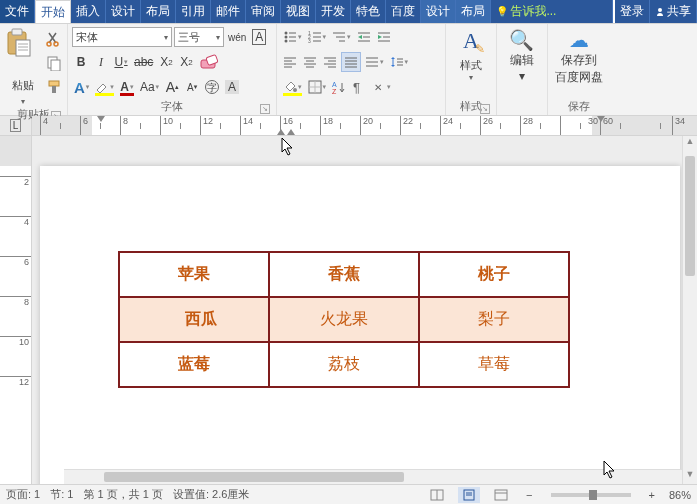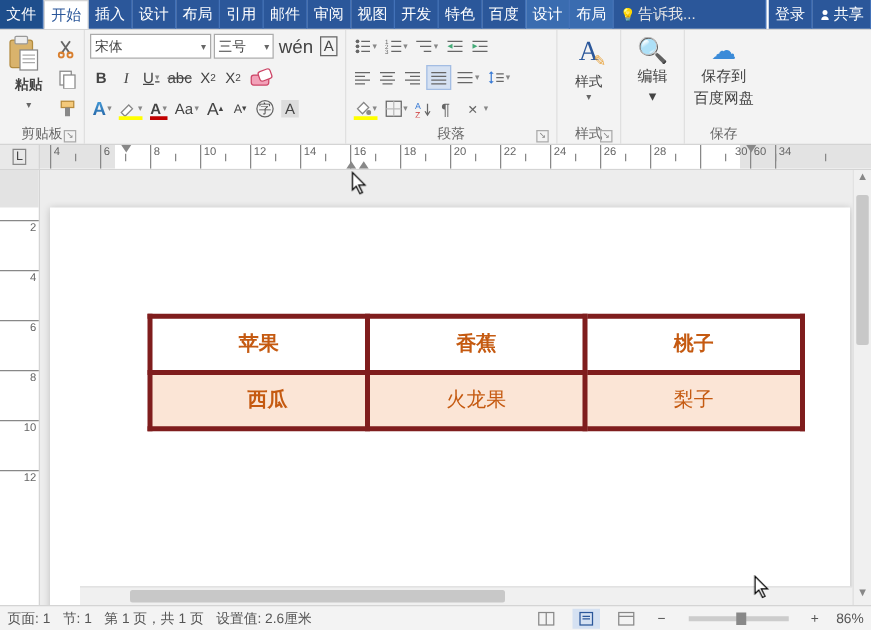--- a/index.html
+++ b/index.html
@@ -4,39 +4,39 @@
 <style>
   * { box-sizing: border-box; margin: 0; padding: 0; font-family: "Microsoft YaHei", sans-serif; }
   body { width: 697px; height: 504px; background: #fff; overflow: hidden; font-size: 12px; color: #444; position: relative; }
 
   
   .tabs { display: flex; height: 24px; background: #fff; border-bottom: 1px solid #d4d4d4; align-items: stretch; }
   .tab { padding: 0 5px; display: flex; align-items: center; font-size: 12px; color: #fff; background: #2b579a; cursor: pointer; border-right: 1px solid #4372b8; }
   .tab.file { background: #1e4e8c; }
   .tab.active { background: #fff; color: #2b579a; border-top: 1px solid #d4d4d4; border-right: 1px solid #d4d4d4; border-left: 1px solid #d4d4d4; }
   .tab.alt { background: #3a6cb0; }
-  .tab.light { color: #e5e5e5; text-align: right; }
+  .tab.light { color: #bef264; text-align: right; }
   .tab.bulb::before { content: "\1F4A1"; font-size:10px; margin-right:2px;}
   .tab.login { margin-left: 2px; }
   .tab.share { background: #2b579a; }
   .tab.share svg { margin-right:2px;}
 
   
   .ribbon { height: 92px; background: #f3f3f3; border-bottom: 1px solid #d4d4d4; display: flex; }
   .group { display: flex; flex-direction: column; height: 100%; border-right: 1px solid #e0e0e0; padding: 2px 4px 0 4px; position: relative; }
   .group-body { flex: 1; display: flex; }
   .group-label { height: 16px; text-align: center; font-size: 11px; color: #666; position: relative; }
   .group-label .launcher { position:absolute; right:2px; bottom:1px; width:10px; height:10px; border:1px solid #aaa; font-size:7px; line-height:8px; text-align:center; color:#888; cursor:pointer;}
   
   
   .clip-col1 { display:flex; flex-direction:column; gap:2px; padding-top:2px;}
   .clip-col2 { display:flex; flex-direction:column; align-items:center; justify-content:flex-start; padding-top:2px;}
   .clip-btn { width:24px; height:22px; display:flex; align-items:center; justify-content:center; cursor:pointer;}
   .paste-big { width:38px; text-align:center; cursor:pointer;}
-  .paste-big .lbl { font-size:11px; margin-top:2px;font-weight:bold;}
+  .paste-big .lbl { font-size:11px; margin-top:20px;}
   .paste-big .dd::after{content:"▾"; font-size:8px; color:#666;}
 
   
   .font-rows { display:flex; flex-direction:column; gap:3px; width:200px;}
   .frow { display:flex; gap:2px; align-items:center; height:22px;}
   .combo { height:20px; border:1px solid #aaa; background:#fff; display:flex; align-items:center; padding:0 3px; font-size:11px; cursor:pointer; position:relative;}
   .combo .arr { margin-left:auto; font-size:8px; color:#666;}
   .font-name { width:100px;}
   .font-size { width:50px;}
   .ibtn { height:20px; min-width:18px; padding:0 2px; display:flex; align-items:center; justify-content:center; cursor:pointer; font-size:12px; color:#444; position:relative;}
@@ -84,21 +84,21 @@
   .ruler-ind{ position:absolute; top:0; width:0; height:0; border-left:4px solid transparent; border-right:4px solid transparent; border-top:6px solid #888;}
 
   
   .doc-area{ position:absolute; top:136px; left:0; right:0; bottom:20px; display:flex; background:#ededed;}
   .ruler-v{ width:32px; background:#fff; border-right:1px solid #d4d4d4; position:relative;}
   .ruler-v .shade{position:absolute; left:0; right:0; background:#e3e3e3;}
   .ruler-v .m{ position:absolute; left:0; width:100%; border-top:1px solid #888; font-size:9px; color:#666; text-align:right; padding-right:2px;}
   .page-wrap{ flex:1; overflow:auto; position:relative;}
   .page{ position:absolute; left:8px; top:30px; width:640px; height:400px; background:#fff; box-shadow:0 0 6px rgba(0,0,0,.2);}
   .doc-table{ position:absolute; left:78px; top:85px; border-collapse:collapse;}
-  .doc-table td{ border:4px solid #7f1d1d; width:174px; height:45px; text-align:center; font-size:16px; font-family:"SimSun","宋体",serif;}
+  .doc-table td{ border:2px solid #7f1d1d; width:150px; height:45px; text-align:center; font-size:16px; font-family:"SimSun","宋体",serif;}
   .doc-table tr.header td{ color:#c55a11; font-weight:bold;}
   .doc-table tr.r2 td{ background:#fbe5d6; color:#c55a11;}
   .doc-table tr.r2 td:first-child{ font-weight:bold;padding-left:14px;}
   .doc-table tr.r3 td{ color:#c55a11;}
   .doc-table tr.r3 td:first-child{ font-weight:bold;}
   .scroll-v{ position:absolute; right:0; top:0; bottom:0; width:15px; background:#f0f0f0; border-left:1px solid #ddd;}
   .scroll-v .thumb{ position:absolute; left:2px; right:2px; top:20px; height:120px; background:#c8c8c8; border-radius:2px;}
   .scroll-v .arr{ position:absolute; left:0; right:0; height:15px; text-align:center; font-size:9px; color:#888; cursor:pointer;}
   .scroll-v .arr.up{top:0;} .scroll-v .arr.dn{bottom:0;}
   .scroll-h{ position:absolute; left:32px; right:15px; bottom:0; height:15px; background:#f0f0f0; border-top:1px solid #ddd;}
@@ -195,21 +195,21 @@
         <div class="frow">
           <div class="combo font-name">
               <span>宋体</span>
               <span class="arr">▾</span>
             </div>
           <div class="combo font-size">
               <span>三号</span>
               <span class="arr">▾</span>
             </div>
           <div class="ibtn">
-              <span style="font-size:15px">wén</span>
+              <span style="font-size:10px">wén</span>
             </div>
           <div class="ibtn">
               <span style="border:1px solid #666;padding:0 2px">A</span>
             </div>
         </div>
         <div class="frow">
           <div class="ibtn b">B</div>
           <div class="ibtn i">I</div>
           <div class="ibtn u">
               <span>U</span>
@@ -262,20 +262,21 @@
             </div>
           <div class="ibtn">
               <span style="border:1px solid #666;border-radius:50%;width:14px;height:14px;line-height:13px;text-align:center;font-size:10px">字</span>
             </div>
           <div class="ibtn">
               <span style="background:#ddd;padding:0 3px">A</span>
             </div>
         </div>
       </div>
     </div>
+    <div class="group-label"><span>字体</span><span class="launcher">↘</span></div>
   </div>
 
   <div class="group">
     <div class="group-body">
       <div class="para-rows">
         <div class="frow">
           <div class="ibtn">
               <svg width="14" height="14">
                 <circle cx="3" cy="3" r="1.5" fill="#666"></circle>
                 <line x1="6" y1="3" x2="13" y2="3" stroke="#666"></line>
@@ -405,21 +406,20 @@
             </div>
           <div class="ibtn">
               <svg width="14" height="14">
                 <text x="2" y="11" font-size="10" fill="#666">✕</text>
               </svg>
               <span class="dd">▾</span>
             </div>
         </div>
       </div>
     </div>
-    <div class="group-label"><span>段落</span><span class="launcher">↘</span></div>
   </div>
 
   <div class="group">
     <div class="group-body">
         <div class="styles-body">
       <div class="big-A-wrap"><span class="big-A">A</span><span class="brush-over">✎</span></div>
       <div class="lbl">样式</div>
           <div class="dd">▾</div>
     </div>
       </div>
@@ -479,21 +479,21 @@
       <div class="m major" style="left: 408px;">24</div>
       <div class="m" style="left: 428px; height: 6px; top: 7px;"></div>
       <div class="m major" style="left: 448px;">26</div>
       <div class="m" style="left: 468px; height: 6px; top: 7px;"></div>
       <div class="m major" style="left: 488px;">28</div>
       <div class="m" style="left: 508px; height: 6px; top: 7px;"></div>
       <div class="m major" style="left: 528px; padding-left: 27px;">30</div>
       <div class="m" style="left: 548px; height: 6px; top: 7px;"></div>
       <div class="m major" style="left: 568px;">60</div>
       <div class="m" style="left: 588px; height: 6px; top: 7px;"></div>
-      <div class="m major" style="left: 588px;">34</div>
+      <div class="m major" style="left: 640px;">34</div>
       <div class="m" style="left: 628px; height: 6px; top: 7px;"></div>
       <div class="ruler-ind" style="left: 65px;"></div>
       <div class="ruler-ind" style="left: 565px;"></div>
       <div class="ruler-tab" style="left: 245px;"></div>
       <div class="ruler-tab" style="left: 255px;"></div>
     </div>
 </div>
 
 <div class="doc-area">
   <div class="ruler-v" id="rulerV">
@@ -512,20 +512,25 @@
             <tr class="header">
           <td>苹果</td>
           <td>香蕉</td>
           <td>桃子</td>
         </tr>
         <tr class="r2">
           <td>西瓜</td>
           <td>火龙果</td>
           <td>梨子</td>
         </tr>
+        <tr class="r3">
+          <td>蓝莓</td>
+          <td>荔枝</td>
+          <td>草莓</td>
+        </tr>
       </tbody>
         </table>
     </div>
     <div class="scroll-h">
         <div class="thumb"></div>
       </div>
   </div>
   <div class="scroll-v">
     <div class="arr up">▲</div>
     <div class="thumb"></div>

